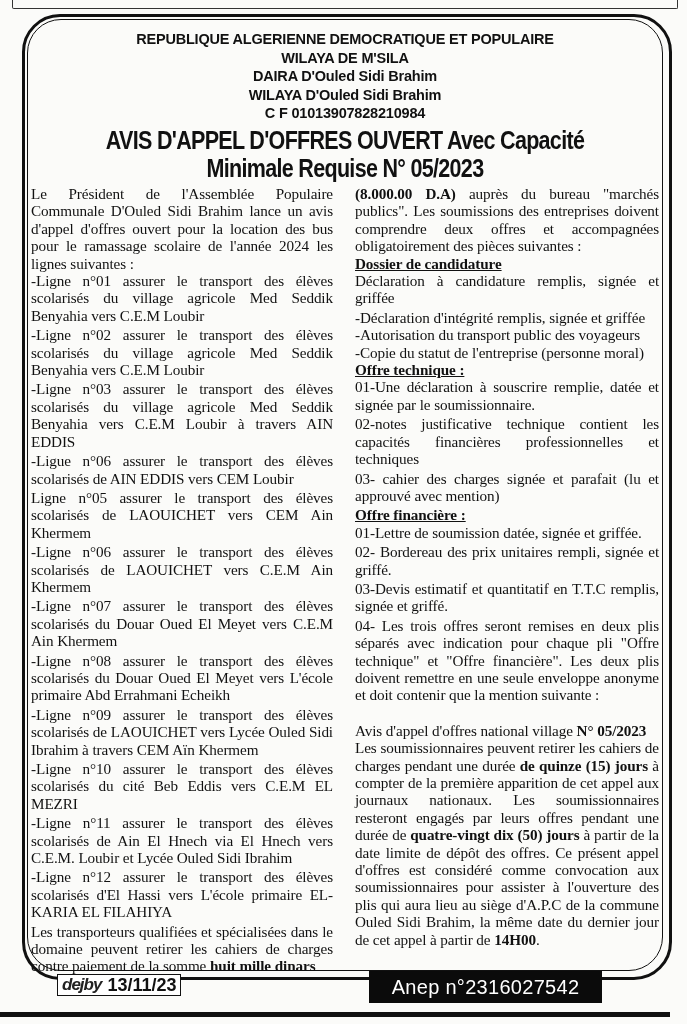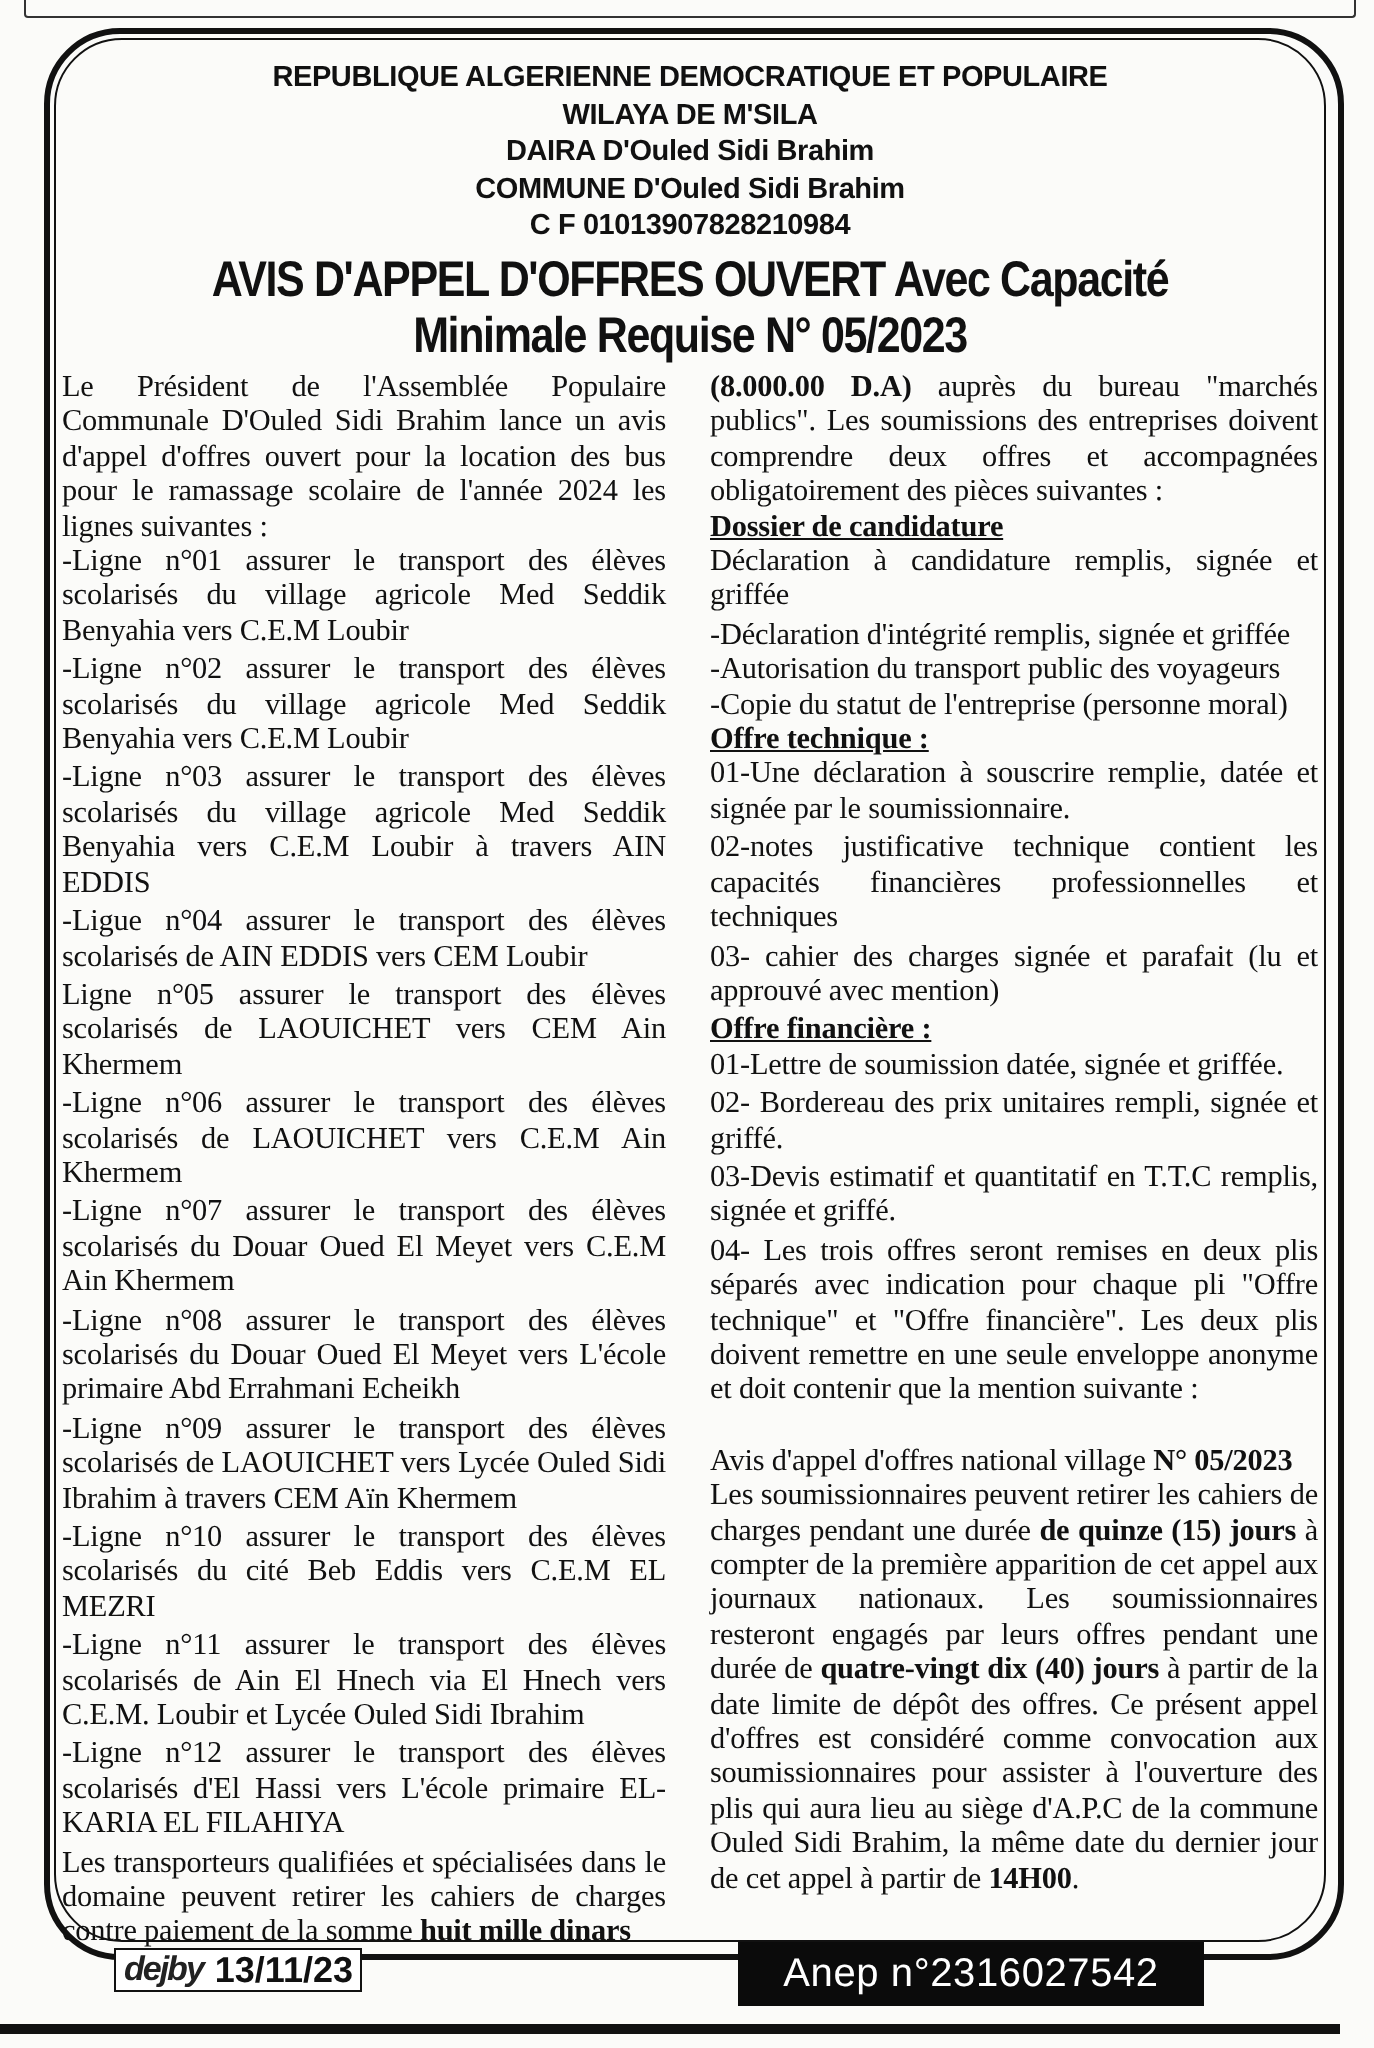--- a/index.html
+++ b/index.html
@@ -35,32 +35,32 @@
 <body>
 
 <div class="top-rule"></div>
 <div class="frame"></div>
 <div class="frame-inner"></div>
 
 <div class="header">
   <div class="h-line">REPUBLIQUE ALGERIENNE DEMOCRATIQUE ET POPULAIRE</div>
   <div class="h-line">WILAYA DE M'SILA</div>
   <div class="h-line">DAIRA D'Ouled Sidi Brahim</div>
-  <div class="h-line">COMMUNE D'Ouled Sidi Brahim</div>
+  <div class="h-line">WILAYA D'Ouled Sidi Brahim</div>
   <div class="h-line">C F 01013907828210984</div>
   <div class="title">AVIS D'APPEL D'OFFRES OUVERT Avec Capacité</div>
   <div class="title" style="margin-top:-2px;">Minimale Requise N° 05/2023</div>
 </div>
 
 <div class="col col-left">
   <p class="p">Le Président de l'Assemblée Populaire Communale D'Ouled Sidi Brahim lance un avis d'appel d'offres ouvert pour la location des bus pour le ramassage scolaire de l'année 2024 les lignes suivantes :</p>
   <p class="item">-Ligne n°01 assurer le transport des élèves scolarisés du village agricole Med Seddik Benyahia vers C.E.M Loubir</p>
   <p class="item">-Ligne n°02 assurer le transport des élèves scolarisés du village agricole Med Seddik Benyahia vers C.E.M Loubir</p>
   <p class="item">-Ligne n°03 assurer le transport des élèves scolarisés du village agricole Med Seddik Benyahia vers C.E.M Loubir à travers AIN EDDIS</p>
-  <p class="item">-Ligue n°04 assurer le transport des élèves scolarisés de AIN EDDIS vers CEM Loubir</p>
+  <p class="item">-Ligue n°06 assurer le transport des élèves scolarisés de AIN EDDIS vers CEM Loubir</p>
   <p class="item">Ligne n°05 assurer le transport des élèves scolarisés de LAOUICHET vers CEM Ain Khermem</p>
   <p class="item">-Ligne n°06 assurer le transport des élèves scolarisés de LAOUICHET vers C.E.M Ain Khermem</p>
   <p class="item">-Ligne n°07 assurer le transport des élèves scolarisés du Douar Oued El Meyet vers C.E.M Ain Khermem</p>
   <p class="item">-Ligne n°08 assurer le transport des élèves scolarisés du Douar Oued El Meyet vers L'école primaire Abd Errahmani Echeikh</p>
   <p class="item">-Ligne n°09 assurer le transport des élèves scolarisés de LAOUICHET vers Lycée Ouled Sidi Ibrahim à travers CEM Aïn Khermem</p>
   <p class="item">-Ligne n°10 assurer le transport des élèves scolarisés du cité Beb Eddis vers C.E.M EL MEZRI</p>
   <p class="item">-Ligne n°11 assurer le transport des élèves scolarisés de Ain El Hnech via El Hnech vers C.E.M. Loubir et Lycée Ouled Sidi Ibrahim</p>
   <p class="item">-Ligne n°12 assurer le transport des élèves scolarisés d'El Hassi vers L'école primaire EL-KARIA EL FILAHIYA</p>
   <p class="p">
     <span>Les transporteurs qualifiées et spécialisées dans le domaine peuvent retirer les cahiers de charges contre paiement de la somme</span>
@@ -89,21 +89,21 @@
   <p class="item">04- Les trois offres seront remises en deux plis séparés avec indication pour chaque pli "Offre technique" et "Offre financière". Les deux plis doivent remettre en une seule enveloppe anonyme et doit contenir que la mention suivante :</p>
   <div class="gap"></div>
   <p class="p">
     <span>Avis d'appel d'offres national village</span>
     <b>N° 05/2023</b>
   </p>
   <p class="p">
     <span>Les soumissionnaires peuvent retirer les cahiers de charges pendant une durée</span>
     <b>de quinze (15) jours</b>
     <span>à compter de la première apparition de cet appel aux journaux nationaux. Les soumissionnaires resteront engagés par leurs offres pendant une durée de</span>
-    <b>quatre-vingt dix (40) jours</b>
+    <b>quatre-vingt dix (50) jours</b>
     <span>à partir de la date limite de dépôt des offres. Ce présent appel d'offres est considéré comme convocation aux soumissionnaires pour assister à l'ouverture des plis qui aura lieu au siège d'A.P.C de la commune Ouled Sidi Brahim, la même date du dernier jour de cet appel à partir de</span>
     <b>14H00</b><span>.</span>
   </p>
 </div>
 
 <div class="dejby">
   <span class="dejby-logo">dejby</span>
   <span class="dejby-date">13/11/23</span>
 </div>
 <div class="anep">Anep n°2316027542</div>

